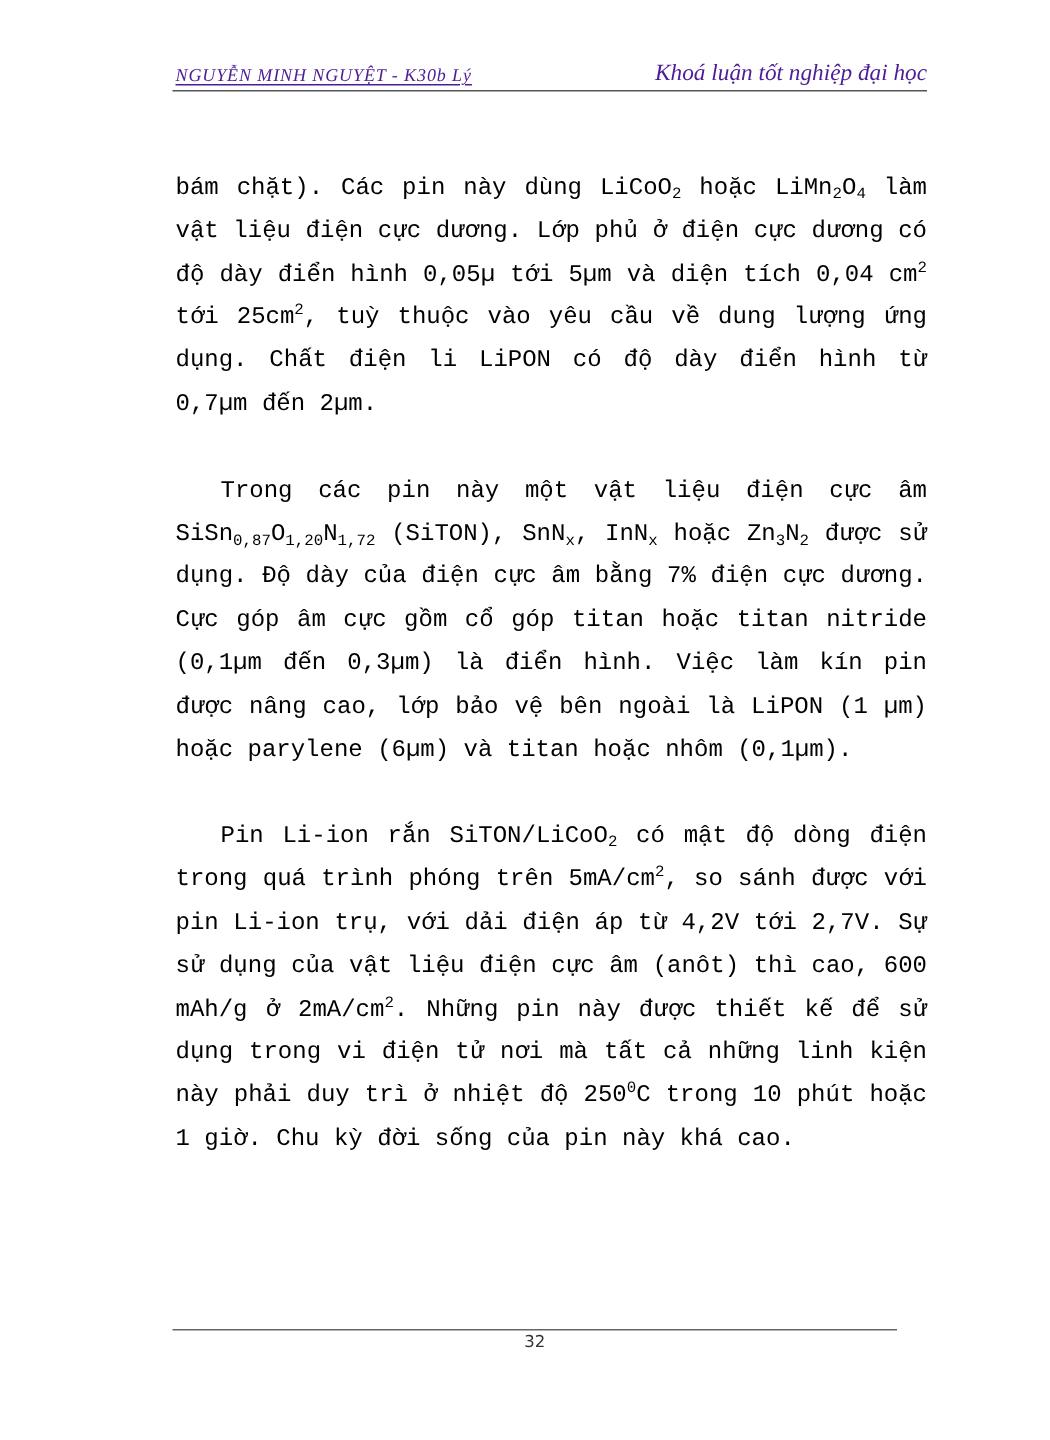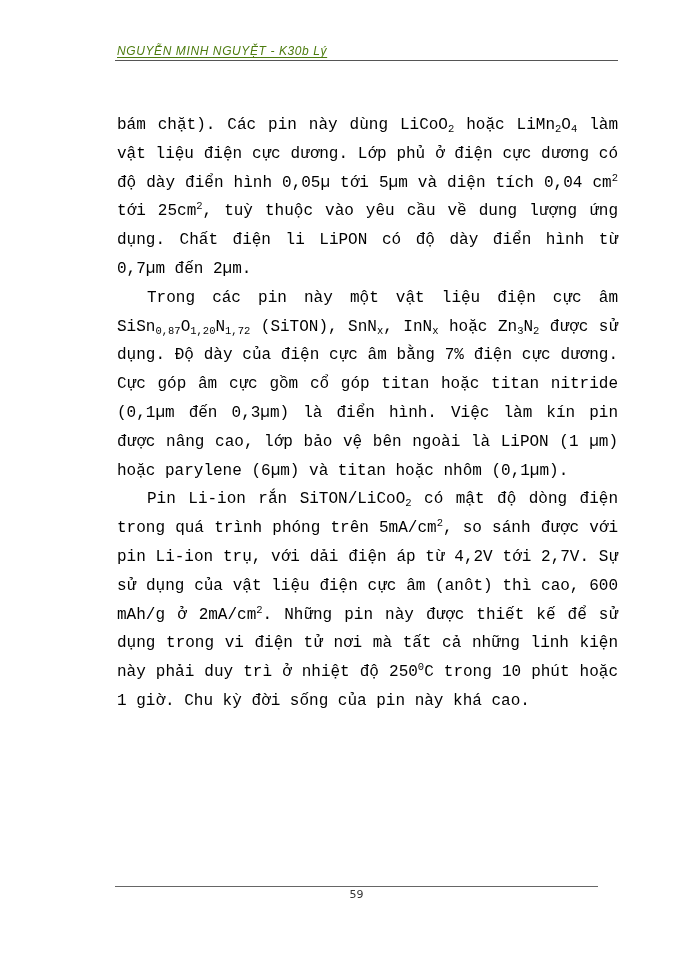--- a/index.html
+++ b/index.html
@@ -22,23 +22,23 @@
       background: #ffffff;
     }
     
     .header {
       position: absolute;
       left: 115px;
       top: 38px;
       width: 503px;
       height: 22px;
       border-bottom: 1px solid #555555;
-      font-family: Liberation Sans, sans-serif;
+      font-family: Liberation Serif, serif;
       font-style: italic;
-      color: #4d7c0f;
+      color: #4c1d95;
     }
     .header-left {
       position: absolute;
       left: 2px;
       bottom: 2px;
       font-size: 12px;
       letter-spacing: 0.6px;
       font-style: italic;
       text-decoration: underline;
       text-underline-offset: 2px;
@@ -60,20 +60,21 @@
       line-height: 28.8px;
       text-align: justify;
     }
     .para {
       margin: 0;
       text-indent: 0;
       font-family: Liberation Mono, monospace;
     }
     .para.indent {
       text-indent: 30px;
+      margin-top: 29px;
     }
     sub, sup {
       font-size: 10.5px;
       line-height: 0;
     }
     sub { vertical-align: -3px; }
     sup { vertical-align: 6px; }
     
     .footer-line {
       position: absolute;
@@ -94,24 +95,25 @@
       color: #333333;
     }
   </style>
 </head>
 <body>
 
 <div class="page">
 
   <div class="header">
     <span class="header-left">NGUYỄN MINH NGUYỆT - K30b Lý</span>
+    <span class="header-right">Khoá luận tốt nghiệp đại học</span>
   </div>
 
   <div class="content">
     <p class="para"><span>bám chặt). Các pin này dùng LiCoO</span><sub>2</sub><span> hoặc LiMn</span><sub>2</sub><span>O</span><sub>4</sub><span> làm vật liệu điện cực dương. Lớp phủ ở điện cực dương có độ dày điển hình 0,05µ tới 5µm và diện tích 0,04 cm</span><sup>2</sup><span> tới 25cm</span><sup>2</sup><span>, tuỳ thuộc vào yêu cầu về dung lượng ứng dụng. Chất điện li LiPON có độ dày điển hình từ 0,7µm đến 2µm.</span></p>
     <p class="para indent"><span>Trong các pin này một vật liệu điện cực âm SiSn</span><sub>0,87</sub><span>O</span><sub>1,20</sub><span>N</span><sub>1,72</sub><span> (SiTON), SnN</span><sub>x</sub><span>, InN</span><sub>x</sub><span> hoặc Zn</span><sub>3</sub><span>N</span><sub>2</sub><span> được sử dụng. Độ dày của điện cực âm bằng 7% điện cực dương. Cực góp âm cực gồm cổ góp titan hoặc titan nitride (0,1µm đến 0,3µm) là điển hình. Việc làm kín pin được nâng cao, lớp bảo vệ bên ngoài là LiPON (1 µm) hoặc parylene (6µm) và titan hoặc nhôm (0,1µm).</span></p>
     <p class="para indent"><span>Pin Li-ion rắn SiTON/LiCoO</span><sub>2</sub><span> có mật độ dòng điện trong quá trình phóng trên 5mA/cm</span><sup>2</sup><span>, so sánh được với pin Li-ion trụ, với dải điện áp từ 4,2V tới 2,7V. Sự sử dụng của vật liệu điện cực âm (anôt) thì cao, 600 mAh/g ở 2mA/cm</span><sup>2</sup><span>. Những pin này được thiết kế để sử dụng trong vi điện tử nơi mà tất cả những linh kiện này phải duy trì ở nhiệt độ 250</span><sup>0</sup><span>C trong 10 phút hoặc 1 giờ. Chu kỳ đời sống của pin này khá cao.</span></p>
   </div>
 
   <div class="footer-line"></div>
-  <div class="page-number">59</div>
+  <div class="page-number">32</div>
 
 </div>
 
 </body></html>

